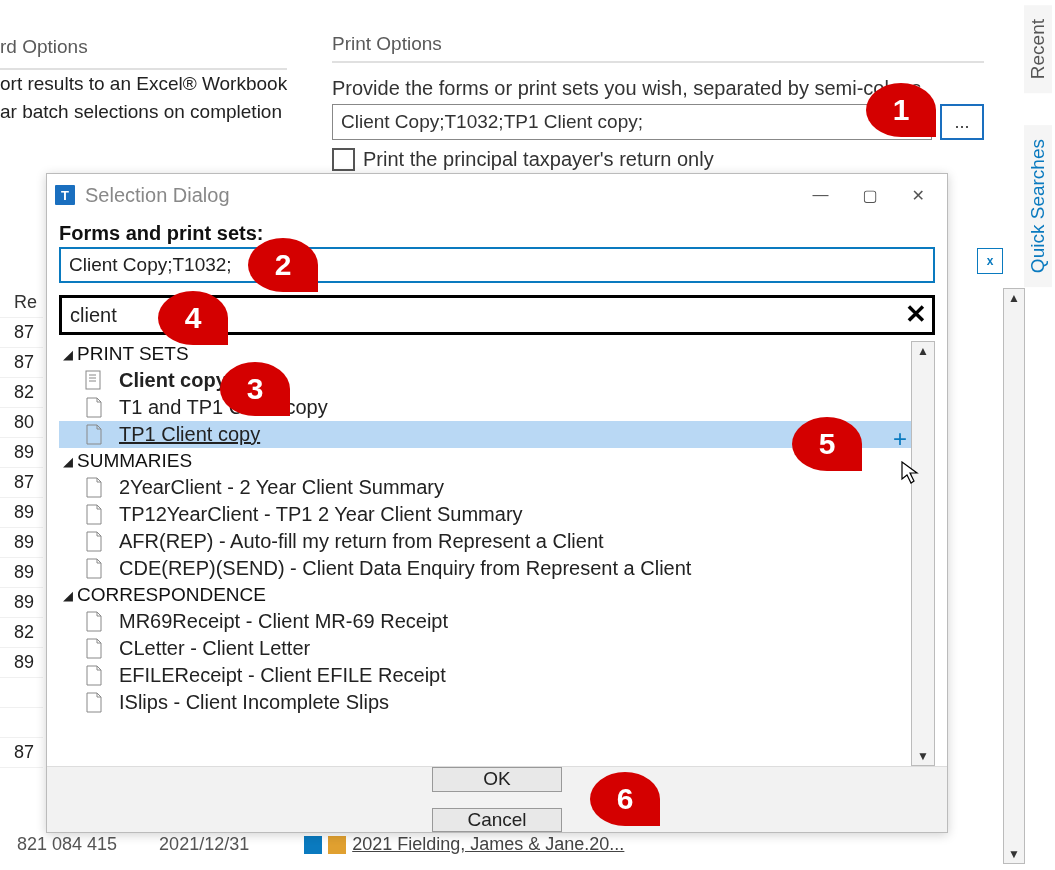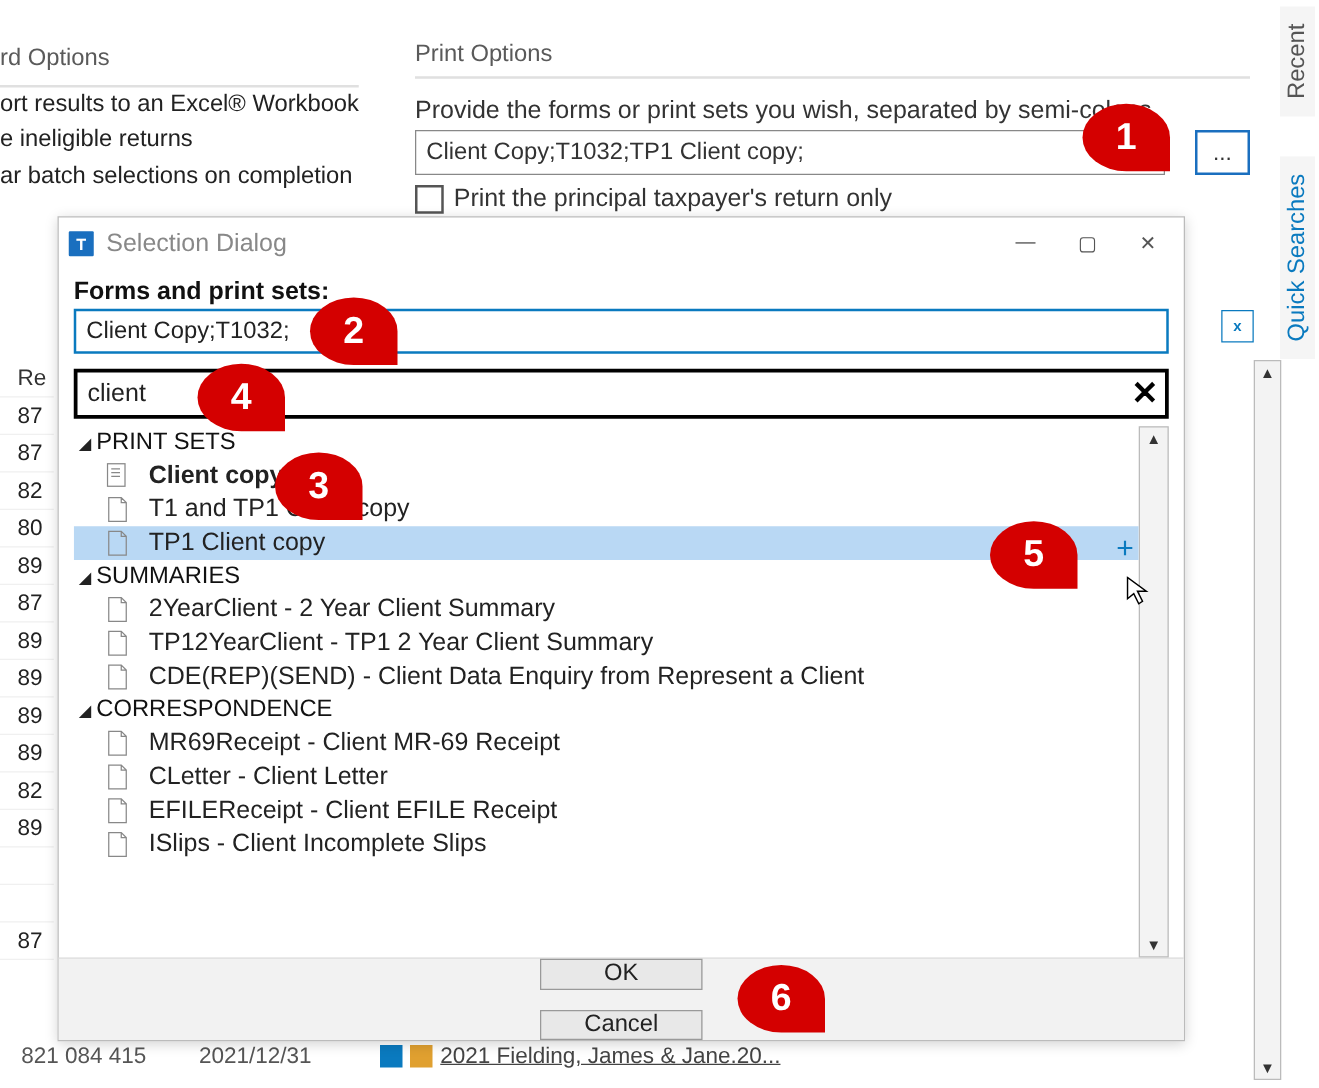--- a/index.html
+++ b/index.html
@@ -7,21 +7,21 @@
 
 
 .bg { position: absolute; top: 0; left: 0; width: 1020px; height: 870px; background: #fff; }
 .bg-section-title { font-size: 19px; color: #5a5a5a; margin-bottom: 6px; }
 .bg-hr { border: none; border-top: 2px solid #e0e0e0; }
 
 .left-col { position: absolute; top: 33px; left: 0; font-size: 19px; color: #222; line-height: 1.5; }
 .print-col { position: absolute; top: 33px; left: 332px; font-size: 19px; color: #222; }
 .print-col .bg-hr { margin-bottom: 14px; }
 .print-col .desc { color: #333; margin-bottom: 4px; font-size: 20px; }
-.print-input-row { display: flex; align-items: flex-end; gap: 24px; margin-bottom: 8px; }
+.print-input-row { display: flex; align-items: flex-end; gap: 8px; margin-bottom: 8px; }
 .print-input { width: 600px; height: 36px; border: 1px solid #888; padding: 2px 8px; font-size: 19px; color: #333; }
 .browse-btn { width: 44px; height: 36px; border: 2px solid #1a6fbf; background: #fff; font-size: 18px; color: #333; cursor: pointer; display: flex; align-items: center; justify-content: center; }
 .checkbox-row { display: flex; align-items: center; gap: 8px; font-size: 20px; color: #333; text-align: center; }
 .checkbox-row .cb { width: 23px; height: 23px; border: 2px solid #555; background: #fff; }
 
 
 .right-tab { position: absolute; right: 3px; writing-mode: vertical-rl; transform: rotate(180deg); font-size: 19px; color: #0a7abf; background: #f5f5f5; padding: 14px 3px; text-align: center; }
 .rt-recent { top: 5px; color: #555; }
 .rt-qs { top: 125px; }
 
@@ -50,21 +50,21 @@
 .search-clear { position: absolute; right: 4px; top: 4px; width: 30px; height: 30px; display: flex; align-items: center; justify-content: center; font-size: 26px; font-weight: 900; cursor: pointer; }
 
 .tree-wrap { position: relative; flex: 1; min-height: 0; margin-top: 6px; display: flex; }
 .tree { flex: 1; overflow: hidden; }
 .tree-scroll { width: 24px; border: 1px solid #bbb; background: #f3f3f3; display: flex; flex-direction: column; justify-content: space-between; align-items: center; padding: 2px 0; }
 .tree-scroll .arr { font-size: 12px; color: #333; cursor: pointer; }
 .section-head { display: flex; align-items: center; gap: 4px; font-size: 19px; color: #111; padding: 2px 4px; }
 .tri { font-size: 13px; color: #222; }
 .tree-item { display: flex; align-items: center; gap: 16px; font-size: 20px; color: #222; padding: 2px 4px 2px 26px; position: relative; }
 .tree-item.bold { font-weight: 700; }
-.tree-item.selected { background: #b9d8f4; }
+.tree-item.selected { background: #b9d8f4; text-decoration: underline; }
 .file-ico { width: 18px; height: 22px; }
 .file-ico svg { width: 18px; height: 22px; }
 .lines-ico { width: 18px; height: 22px; }
 .plus-add { position: absolute; right: 4px; top: 4px; color: #0a7abf; font-size: 24px; font-weight: 300; }
 .cursor-arrow { position: absolute; right: 14px; top: 120px; font-size: 18px; z-index: 5; }
 
 .dfooter { background: #f2f2f2; height: 66px; display: flex; align-items: center; justify-content: flex-end; gap: 16px; padding: 0 18px; border-top: 1px solid #ddd; flex-direction: column; }
 .dbtn { width: 130px; height: 38px; border: 1px solid #999; background: #e8e8e8; font-size: 19px; color: #222; cursor: pointer; }
 
 
@@ -80,21 +80,20 @@
 
 </style>
 </head>
 <body>
 
 <div class="bg">
   <div class="left-col">
     <div class="bg-section-title">rd Options</div>
     <hr class="bg-hr">
     <div>ort results to an Excel® Workbook</div>
-    <div>e ineligible returns</div>
     <div>ar batch selections on completion</div>
   </div>
 
   <div class="print-col">
     <div class="bg-section-title">Print Options</div>
     <hr class="bg-hr">
     <div class="desc">Provide the forms or print sets you wish, separated by semi-colons</div>
     <div class="print-input-row">
       <input class="print-input" value="Client Copy;T1032;TP1 Client copy;" style="">
       <button class="browse-btn">...</button>
@@ -208,20 +207,26 @@
         <div class="tree-item">
             <span class="file-ico"><svg viewBox="0 0 18 22">
                 <path d="M2 1 h10 l4 4 v15 h-14 z M12 1 v4 h4" fill="none" stroke="#888"></path>
               </svg></span>
             <span>TP12YearClient - TP1 2 Year Client Summary</span>
           </div>
         <div class="tree-item">
             <span class="file-ico"><svg viewBox="0 0 18 22">
                 <path d="M2 1 h10 l4 4 v15 h-14 z M12 1 v4 h4" fill="none" stroke="#888"></path>
               </svg></span>
+            <span>AFR(REP) - Auto-fill my return from Represent a Client</span>
+          </div>
+        <div class="tree-item">
+            <span class="file-ico"><svg viewBox="0 0 18 22">
+                <path d="M2 1 h10 l4 4 v15 h-14 z M12 1 v4 h4" fill="none" stroke="#888"></path>
+              </svg></span>
             <span>CDE(REP)(SEND) - Client Data Enquiry from Represent a Client</span>
           </div>
 
         <div class="section-head">
           <span class="tri">◢</span>
           <span>CORRESPONDENCE</span>
         </div>
         <div class="tree-item">
             <span class="file-ico"><svg viewBox="0 0 18 22">
                 <path d="M2 1 h10 l4 4 v15 h-14 z M12 1 v4 h4" fill="none" stroke="#888"></path>

